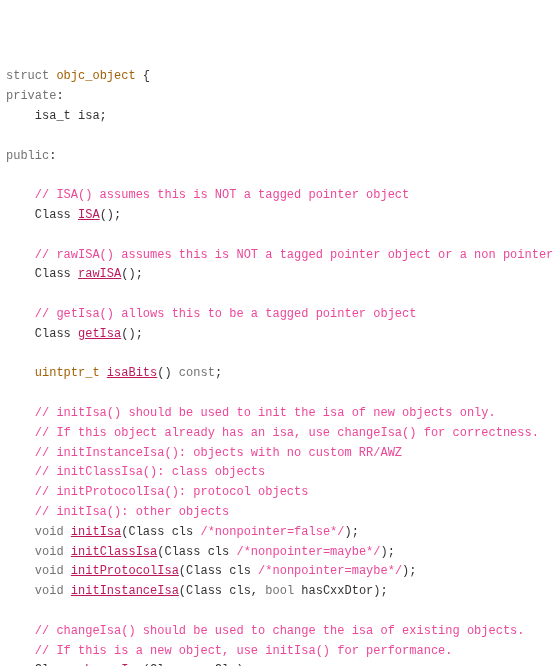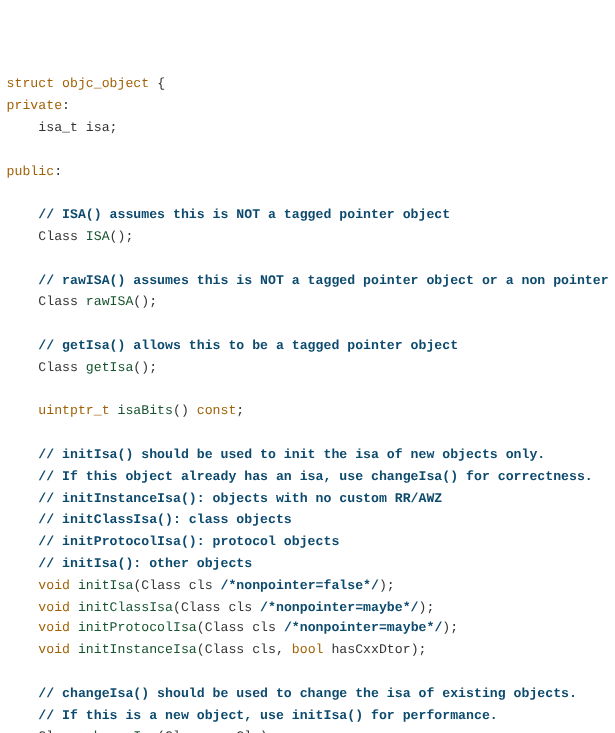--- a/index.html
+++ b/index.html
@@ -5,24 +5,24 @@
     body {
       margin: 0;
       padding: 8px 6px;
       background: #ffffff;
       font-family: "SF Mono", Menlo, Monaco, Consolas, "Courier New", monospace;
       font-size: 12px;
       line-height: 1.65;
       color: #333;
       white-space: pre;
     }
-    .k { color: #a16207; text-align: center; }   
+    .k { color: #737373; text-align: center; }   
     .t { color: #a16207; }   
-    .f { color: #14532d; }   
-    .c { color: #0c4a6e; font-weight: bold; }   
+    .f { color: #be185d; text-decoration: underline; }   
+    .c { color: #ec4899; }   
     .p { color: #333; }      
   </style>
 </head>
 <body>
 
 
 <div id="code"><div><span class="k">struct</span><span class="p"> </span><span class="t">objc_object</span><span class="p"> {</span></div><div><span class="k">private</span><span class="p">:</span></div><div><span class="p">    isa_t isa;</span></div><div>&nbsp;</div><div><span class="k">public</span><span class="p">:</span></div><div>&nbsp;</div><div><span class="p">    </span><span class="c">// ISA() assumes this is NOT a tagged pointer object</span></div><div><span class="p">    Class </span><span class="f">ISA</span><span class="p">();</span></div><div>&nbsp;</div><div><span class="p">    </span><span class="c">// rawISA() assumes this is NOT a tagged pointer object or a non pointer ISA</span></div><div><span class="p">    Class </span><span class="f">rawISA</span><span class="p">();</span></div><div>&nbsp;</div><div><span class="p">    </span><span class="c">// getIsa() allows this to be a tagged pointer object</span></div><div><span class="p">    Class </span><span class="f">getIsa</span><span class="p">();</span></div><div>&nbsp;</div><div><span class="p">    </span><span class="t">uintptr_t</span><span class="p"> </span><span class="f">isaBits</span><span class="p">() </span><span class="k">const</span><span class="p">;</span></div><div>&nbsp;</div><div><span class="p">    </span><span class="c">// initIsa() should be used to init the isa of new objects only.</span></div><div><span class="p">    </span><span class="c">// If this object already has an isa, use changeIsa() for correctness.</span></div><div><span class="p">    </span><span class="c">// initInstanceIsa(): objects with no custom RR/AWZ</span></div><div><span class="p">    </span><span class="c">// initClassIsa(): class objects</span></div><div><span class="p">    </span><span class="c">// initProtocolIsa(): protocol objects</span></div><div><span class="p">    </span><span class="c">// initIsa(): other objects</span></div><div><span class="p">    </span><span class="k">void</span><span class="p"> </span><span class="f">initIsa</span><span class="p">(Class cls </span><span class="c">/*nonpointer=false*/</span><span class="p">);</span></div><div><span class="p">    </span><span class="k">void</span><span class="p"> </span><span class="f">initClassIsa</span><span class="p">(Class cls </span><span class="c">/*nonpointer=maybe*/</span><span class="p">);</span></div><div><span class="p">    </span><span class="k">void</span><span class="p"> </span><span class="f">initProtocolIsa</span><span class="p">(Class cls </span><span class="c">/*nonpointer=maybe*/</span><span class="p">);</span></div><div><span class="p">    </span><span class="k">void</span><span class="p"> </span><span class="f">initInstanceIsa</span><span class="p">(Class cls, </span><span class="k">bool</span><span class="p"> hasCxxDtor);</span></div><div>&nbsp;</div><div><span class="p">    </span><span class="c">// changeIsa() should be used to change the isa of existing objects.</span></div><div><span class="p">    </span><span class="c">// If this is a new object, use initIsa() for performance.</span></div><div><span class="p">    Class </span><span class="f">changeIsa</span><span class="p">(Class newCls);</span></div></div>
 
 
 

